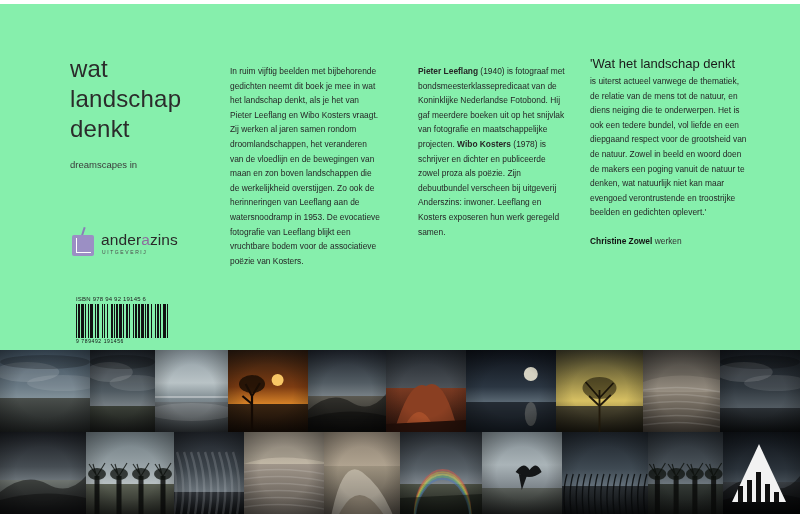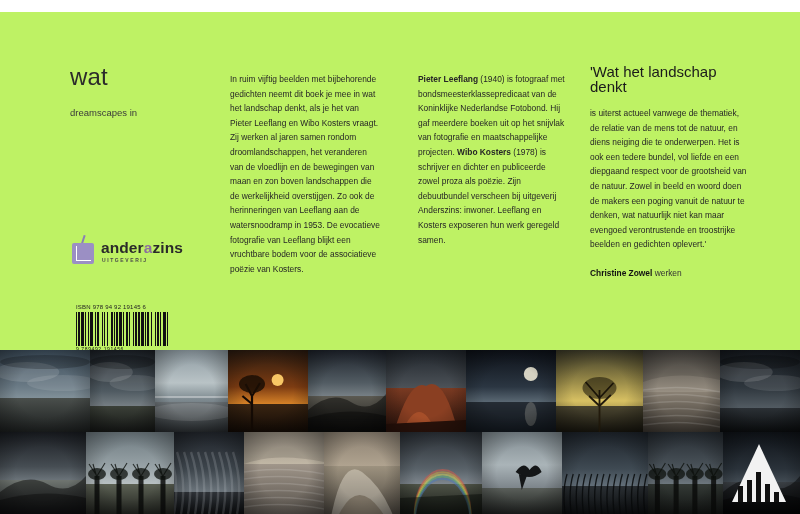--- a/index.html
+++ b/index.html
@@ -12,24 +12,24 @@
     width: 800px;
     height: 514px;
     background: #ffffff;
     font-family: "Liberation Sans", sans-serif;
     overflow: hidden;
   }
 
   
   .top-area {
     position: absolute;
-    left: 0; top: 12px;
+    left: 0; top: 4px;
     width: 800px;
     height: 350px;
-    background: #bef264;
+    background: #86efac;
   }
 
   
   .title-block {
     position: absolute;
     left: 70px;
     top: 50px;
     width: 145px;
   }
   .title-block .big-title {
@@ -46,21 +46,20 @@
     color: #3a3a3a;
   }
 
   
   .publisher {
     position: absolute;
     left: 71px;
     top: 221px;
     width: 120px;
     height: 42px;
-    font-weight: bold;
   }
   .pub-mark {
     position: absolute;
     left: 0; top: 2px;
     width: 26px; height: 30px;
   }
   .pub-mark .sq {
     position: absolute;
     left: 1px; top: 8px;
     width: 22px; height: 21px;
@@ -144,24 +143,24 @@
     text-align: left;
   }
   .col p { margin: 8px; }
   .col-1 { left: 222px; width: 168px; }
   .col-2 { left: 410px; width: 165px; }
   .col-3 { left: 590px; width: 160px; }
   .col b, .col strong { font-weight: 700; }
 
   .quote-title {
     display: block;
-    font-size: 15px;
+    font-size: 13px;
     line-height: 15px;
     color: #1a1a1a;
-    margin-bottom: 12px;
+    margin-bottom: 3px;
   }
   .quote-body { font-size: 8.4px; line-height: 14.6px; }
   .attribution {
     margin-top: 14px;
     font-size: 8.4px;
   }
   .attribution .name { font-weight: 700; color: #111; }
   .attribution .role { font-weight: 400; color: #333; }
 
   
@@ -209,20 +208,22 @@
 </head>
 <body>
 
 <div id="page">
 
   <div class="top-area">
 
     <div class="title-block">
       <div class="big-title">
         <div>wat</div>
+        <div>landschap</div>
+        <div>denkt</div>
       </div>
       <div class="subtitle">
         <div>dreamscapes in</div>
       </div>
     </div>
 
     <div class="publisher">
       <div class="pub-mark">
         <div class="stem"></div>
         <div class="sq"></div>

